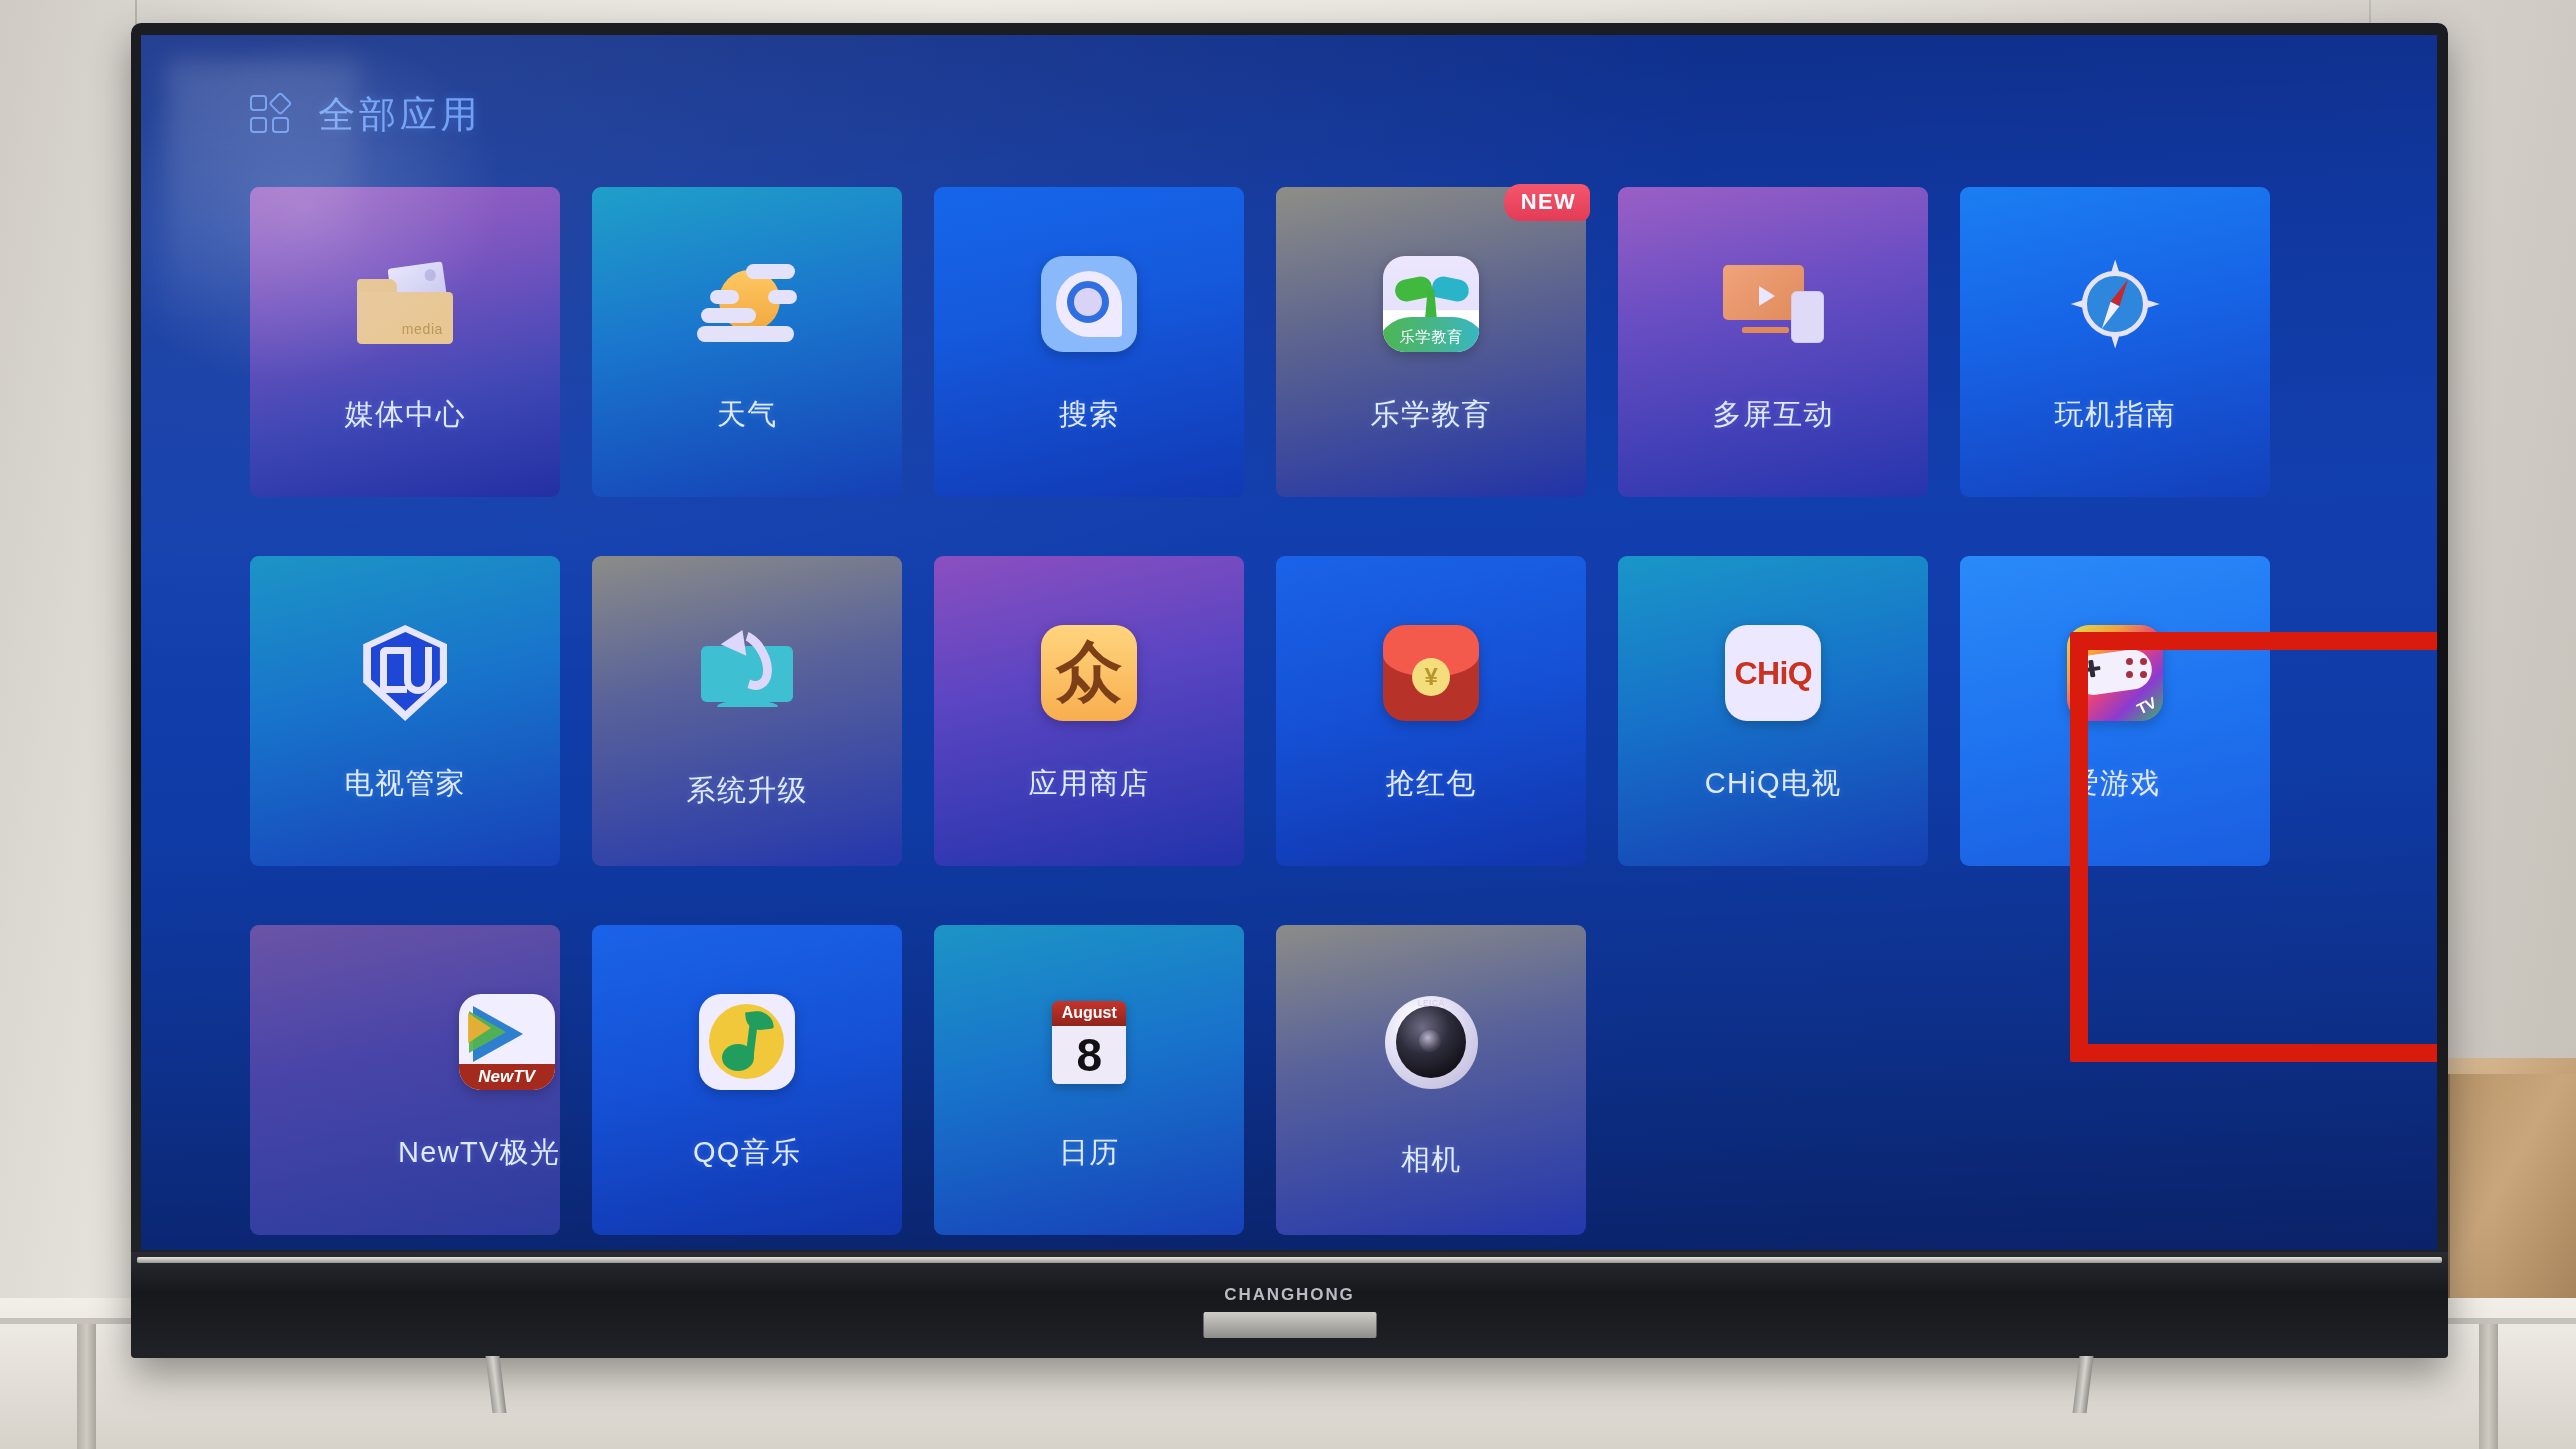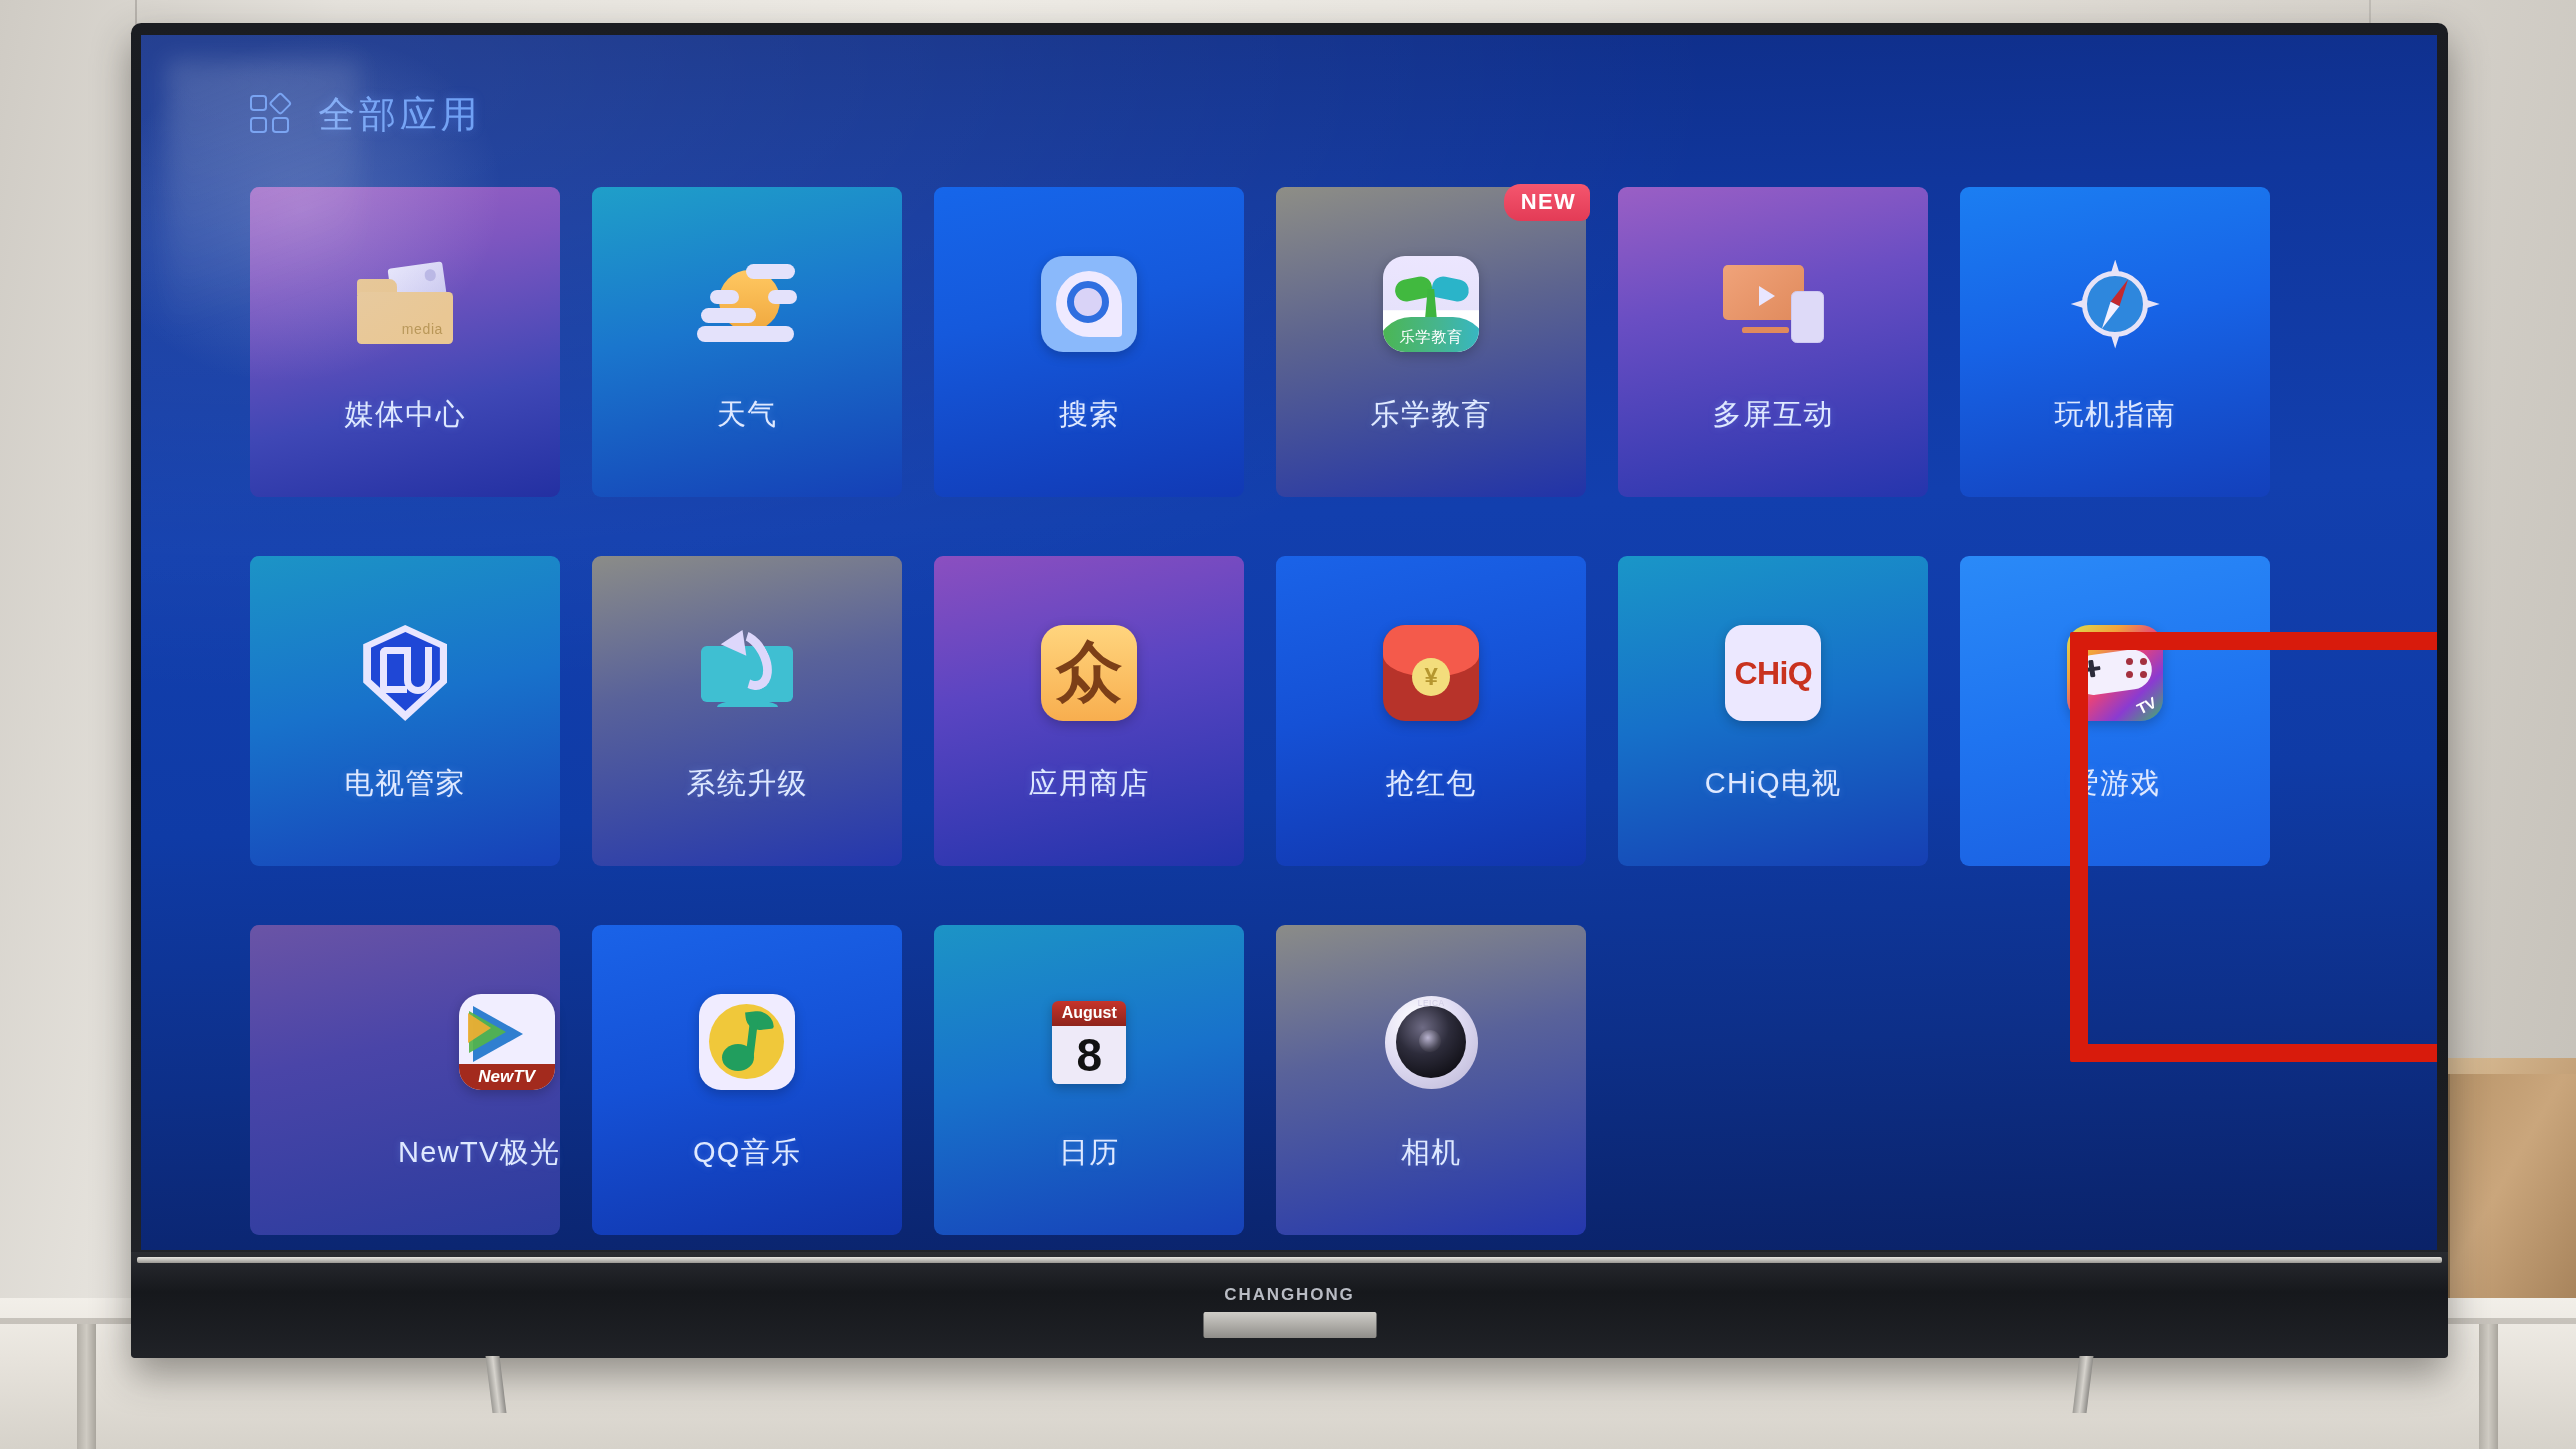--- a/index.html
+++ b/index.html
@@ -334,21 +334,21 @@
     background: #f45a4b; border-radius: 0 0 48px 48px / 0 0 22px 22px;
   }
   .plate-packet .coin {
     position: absolute; left: 29px; top: 33px; width: 38px; height: 38px;
     border-radius: 50%; background: #f3dd7c;
     display: flex; align-items: center; justify-content: center;
     color: #b5962f; font-size: 24px; font-weight: bold;
   }
 
   
-  .plate-chiq { background: #ece8ff; border-radius: 18px; }
+  .plate-chiq { background: #ece8ff; }
   .plate-chiq .word {
     color: #c9321f; font-size: 32px; font-weight: bold; letter-spacing: -0.6px;
   }
 
   
   .plate-game {
     background:
       linear-gradient(135deg,#d9e24f 0%, #f2a33c 28%, #e2427f 52%, #8a3bd1 74%, #3fb36a 100%);
   }
   .plate-game .pad {
@@ -467,21 +467,21 @@
   }
 
   
   .bg-media    { background: linear-gradient(168deg,#9e63c4 0%, #7d56c0 28%, #3f47b5 68%, #2330a2 100%); }
   .bg-blue     { background: linear-gradient(168deg,#1666ea 0%, #1559dc 40%, #1139b4 100%); }
   .bg-teal     { background: linear-gradient(168deg,#1f9fc9 0%, #1a76cd 44%, #1540b6 100%); }
   .bg-grey     { background: linear-gradient(168deg,#8e8e86 0%, #5d648f 42%, #2133a8 100%); }
   .bg-purple   { background: linear-gradient(168deg,#9a5fc5 0%, #6a4ec3 36%, #2535ad 100%); }
   .bg-brightblue { background: linear-gradient(168deg,#1b7ef2 0%, #1763e6 44%, #1340bb 100%); }
   .bg-teal2    { background: linear-gradient(168deg,#1c94c6 0%, #1872cb 46%, #1741b8 100%); }
-  .bg-greyblue { background: linear-gradient(168deg,#8b8c88 0%, #59629a 40%, #2437ad 100%); }
+  .bg-greyblue { background: linear-gradient(168deg,#8b8c88 0%, #59629a 40%, #2437ad 100%); gap: 7px; }
   .bg-violet   { background: linear-gradient(168deg,#8b4fc0 0%, #5b45c2 40%, #2133ab 100%); }
   .bg-royal    { background: linear-gradient(168deg,#1a63e8 0%, #1551d6 46%, #1135ac 100%); }
   .bg-mutedpur { background: linear-gradient(168deg,#6a54a6 0%, #4a45a8 40%, #2b3c9e 100%); align-items: flex-end; }
   .bg-cyanblue { background: linear-gradient(168deg,#1a96c8 0%, #1670c9 48%, #163fb3 100%); }
   .bg-focus    { background: linear-gradient(168deg,#2a8af8 0%, #1f74f0 50%, #1a5ee0 100%); }
 
   
   #annotation-box {
     position: absolute;
     left: 1929px; top: 597px;

